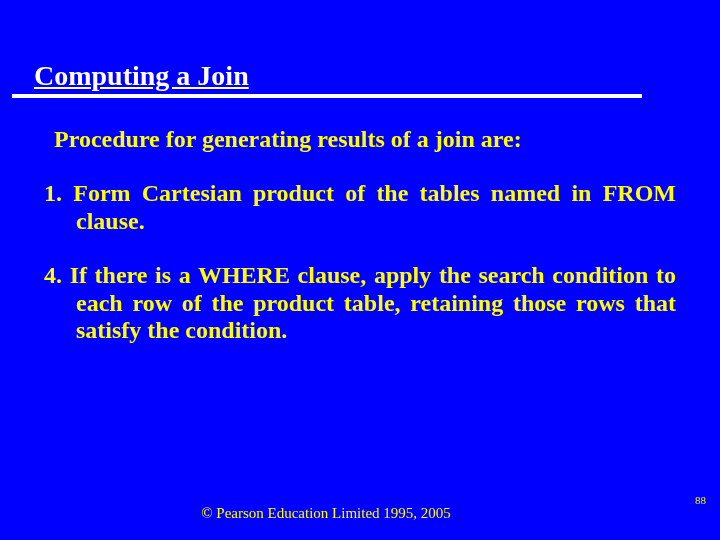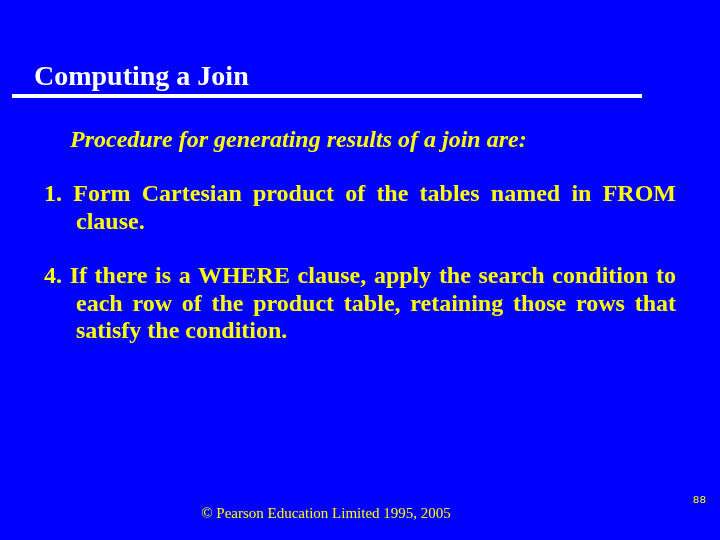--- a/index.html
+++ b/index.html
@@ -16,34 +16,34 @@
     padding: 60px 30px 0 30px;
   }
   .title-wrap {
     margin-bottom: 8px;
   }
   .title {
     color: #ffffff;
     font-size: 28px;
     font-weight: bold;
     padding-left: 4px;
+    text-decoration: underline;
   }
   .underline {
     height: 4px;
     background: #ffffff;
     width: 630px;
     margin-left: -18px;
     margin-top: 2px;
   }
   .intro {
     color: #ffff00;
     font-size: 24px;
     font-weight: bold;
-    margin: 28px 0 0 40px;
-    font-style: italic;
+    margin: 28px 0 0 24px;
   }
   .list {
     margin: 26px 14px 0 14px;
   }
   .item {
     color: #ffff00;
     font-size: 24px;
     font-weight: bold;
     text-align: justify;
     text-justify: inter-word;
@@ -61,21 +61,20 @@
     text-align: center;
     color: #ffff00;
     font-size: 15px;
   }
   .pagenum {
     position: absolute;
     right: 14px;
     bottom: 34px;
     color: #ffff00;
     font-size: 11px;
-    font-family: Liberation Mono, monospace;
   }
 </style>
 </head>
 <body>
 
 <div class="slide">
 
   <div class="title-wrap">
     <div class="title">Computing a Join</div>
     <div class="underline"></div>

